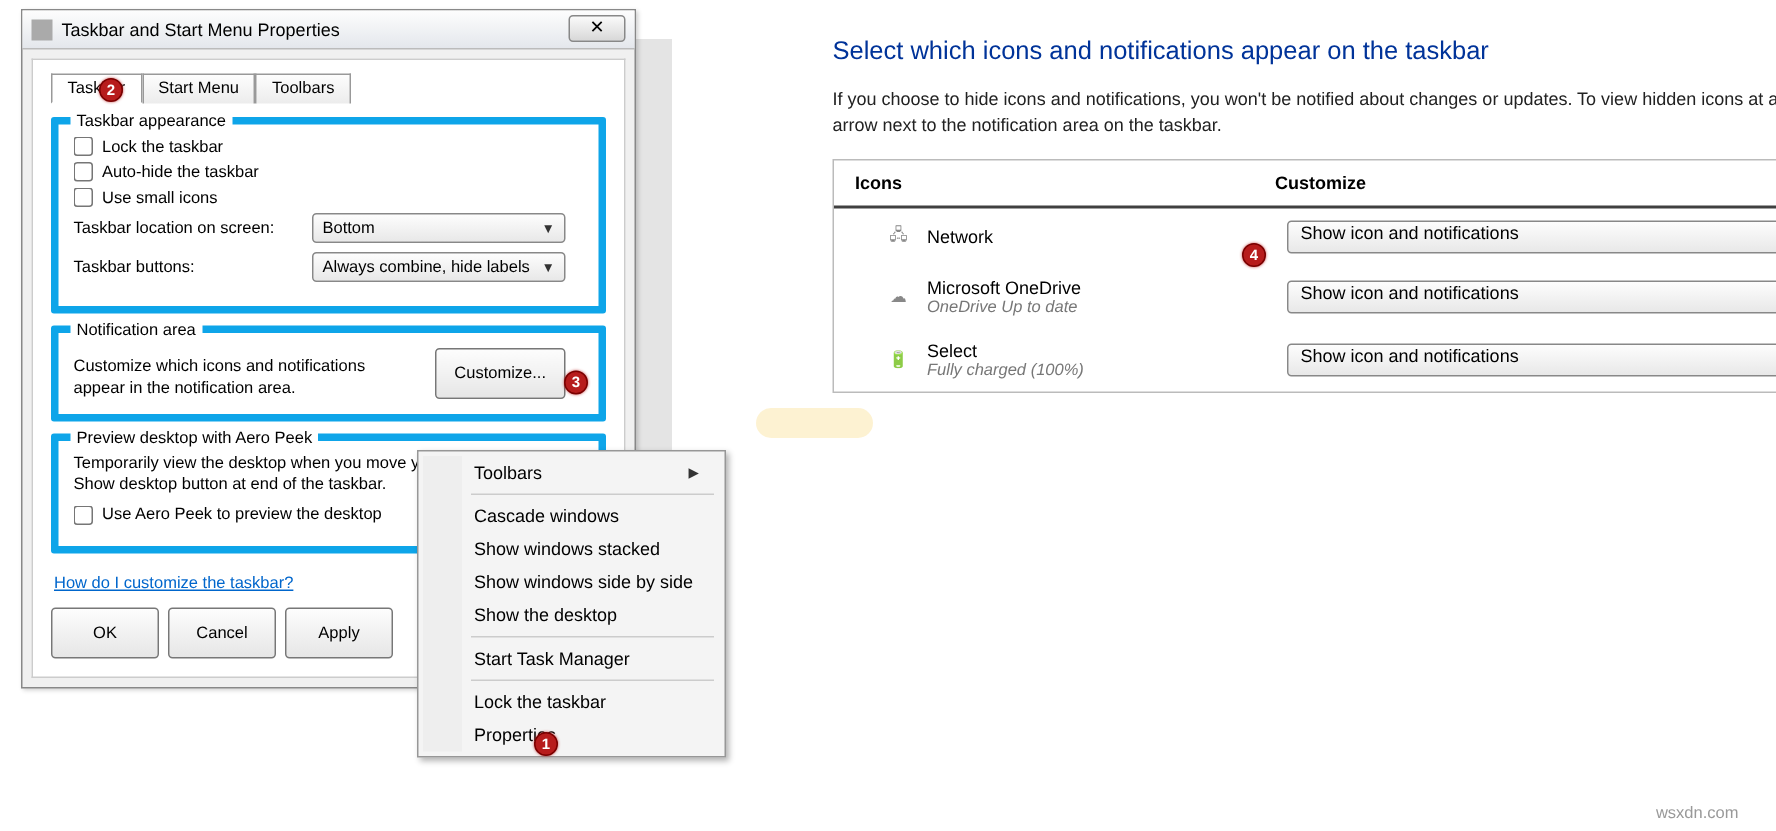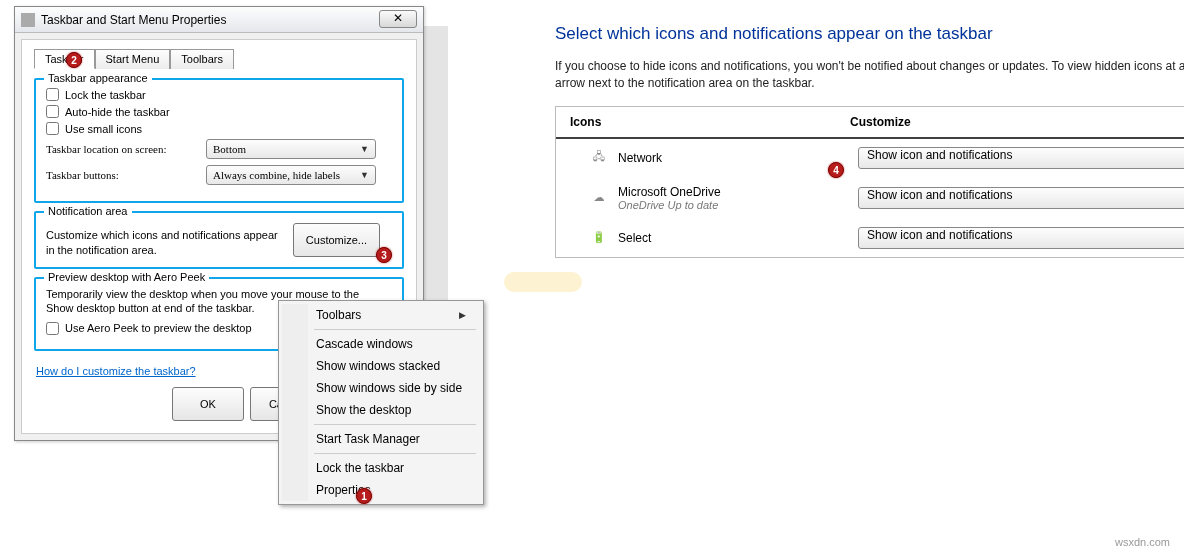--- a/index.html
+++ b/index.html
@@ -11,37 +11,37 @@
 .titlebar .ticon { width: 14px; height: 14px; background: #aaa; margin-right: 6px; }
 .titlebar span { font-size: 12px; }
 .close-x { position: absolute; right: 6px; top: 3px; width: 38px; height: 18px; border: 1px solid #888; border-radius: 3px; background: linear-gradient(#fafafa,#d8d8d8); text-align: center; line-height: 14px; font-size: 12px; }
 
 .tabs-row { padding: 8px 10px 0 10px; background: #fff; margin: 6px 6px 0 6px; border: 1px solid #ccc; border-bottom: none; }
 .tabs { display: flex; gap: 0; margin-left: 2px; }
 .tab { padding: 3px 10px; border: 1px solid #999; border-bottom: none; background: linear-gradient(#fdfdfd,#ececec); font-size: 11px; position: relative; top: 1px; cursor: pointer; }
 .tab.active { background: #fff; border-bottom: 1px solid #fff; z-index: 2; }
 
 .panel { background: #fff; margin: 0 6px 6px 6px; border: 1px solid #ccc; border-top: none; padding: 10px 12px 8px 12px; }
-.group { border: 2px solid #0ea5e9; border-radius: 2px; padding: 8px 22px 10px 10px; margin-bottom: 8px; position: relative; }
+.group { border: 5px solid #0ea5e9; border-radius: 2px; padding: 8px 22px 10px 10px; margin-bottom: 8px; position: relative; }
 .group-title { position: absolute; top: -8px; left: 8px; background: #fff; padding: 0 4px; font-size: 11px; }
 
 .chk { display: flex; align-items: center; gap: 6px; margin-bottom: 4px; }
 .chk input { width: 13px; height: 13px; }
-.row { display: flex; align-items: center; gap: 10px; margin-bottom: 6px; font-family: Liberation Serif, serif; }
+.row { display: flex; align-items: center; gap: 10px; margin-bottom: 6px; }
 .row label { width: 150px; }
 .select { display: inline-flex; align-items: center; justify-content: space-between; width: 170px; height: 20px; border: 1px solid #888; border-radius: 3px; background: linear-gradient(#fdfdfd,#e8e8e8); padding: 0 6px; font-size: 11px; cursor: pointer; }
 .select .arrow { font-size: 9px; color: #333; }
 
 .note { font-size: 11px; line-height: 1.3; }
 .btn { display: inline-flex; align-items: center; justify-content: center; height: 34px; padding: 0 12px; border: 1px solid #777; border-radius: 3px; background: linear-gradient(#fdfdfd,#e6e6e6); font-size: 11px; cursor: pointer; }
 .cust-row { display: flex; justify-content: space-between; align-items: flex-end; gap: 10px; }
 .cust-row .btn { margin-top: 2px; }
 
 .helplink { color: #0066cc; text-decoration: underline; font-size: 11px; display: inline-block; margin: 6px 0 10px 2px; cursor: pointer; }
-.footer { display: flex; justify-content: flex-end; gap: 6px; padding: 0 4px 4px 0; }
+.footer { display: flex; gap: 6px; padding: 0 4px 4px 0; }
 .footer .btn { width: 72px; }
 
 
 .badge { position: absolute; width: 16px; height: 16px; border-radius: 50%; background: #b71c1c; color: #fff; font-size: 10px; font-weight: bold; display: flex; align-items: center; justify-content: center; border: 1px solid #7a0000; box-shadow: 0 0 2px rgba(183,28,28,.8); z-index: 50; }
 .b1 { left: 356px; top: 488px; }
 .b2 { left: 66px; top: 52px; }
 .b3 { left: 376px; top: 247px; }
 .b4 { left: 828px; top: 162px; }
 
 
@@ -68,21 +68,21 @@
 .ritem .txt { width: 240px; }
 .ritem .nm { font-size: 12px; }
 .ritem .sub { font-size: 11px; color: #777; font-style: italic; }
 .rselect { flex: 1; height: 22px; border: 1px solid #888; border-radius: 3px; background: linear-gradient(#fdfdfd,#e8e8e8); display: flex; align-items: flex-start; justify-content: space-between; padding: 0 8px; font-size: 12px; cursor: pointer; margin-right: 30px; }
 .rselect .arrow { font-size: 9px; }
 .scrollbar { position: absolute; right: 2px; top: 2px; bottom: 2px; width: 16px; background: #f0f0f0; border-left: 1px solid #ddd; }
 .scrollbar .thumb { position: absolute; top: 16px; left: 2px; right: 2px; height: 60px; background: #cdcdcd; border: 1px solid #aaa; border-radius: 2px; }
 .scrollbar .ar { position: absolute; left: 0; right: 0; height: 16px; text-align: center; font-size: 8px; color: #666; line-height: 16px; }
 .scrollbar .up { top: 0; } .scrollbar .dn { bottom: 0; }
 
-.wm { position: absolute; right: 14px; bottom: 6px; font-size: 11px; color: #999; }
+.wm { position: absolute; right: 25px; bottom: 6px; font-size: 11px; color: #999; }
 
 
 .logo-ghost { position: absolute; left: 504px; top: 232px; width: 100px; height: 80px; opacity: .18; z-index: -1; }
 .logo-ghost .pill { width: 78px; height: 20px; border-radius: 10px; background: #f2b705; margin-top: 40px; }
 </style>
 </head>
 <body>
 
 <div class="greybg"></div>
 <div class="logo-ghost">
@@ -209,20 +209,21 @@
       <div class="rselect">
           <span>Show icon and notifications</span>
           <span class="arrow">▼</span>
         </div>
     </div>
 
     <div class="ritem">
       <div class="ic">🔋</div>
       <div class="txt">
         <div class="nm">Select</div>
+        <div class="sub">Fully charged (100%)</div>
       </div>
       <div class="rselect">
           <span>Show icon and notifications</span>
           <span class="arrow">▼</span>
         </div>
     </div>
 
     <div class="scrollbar">
       <div class="ar up">▲</div>
       <div class="thumb"></div>

